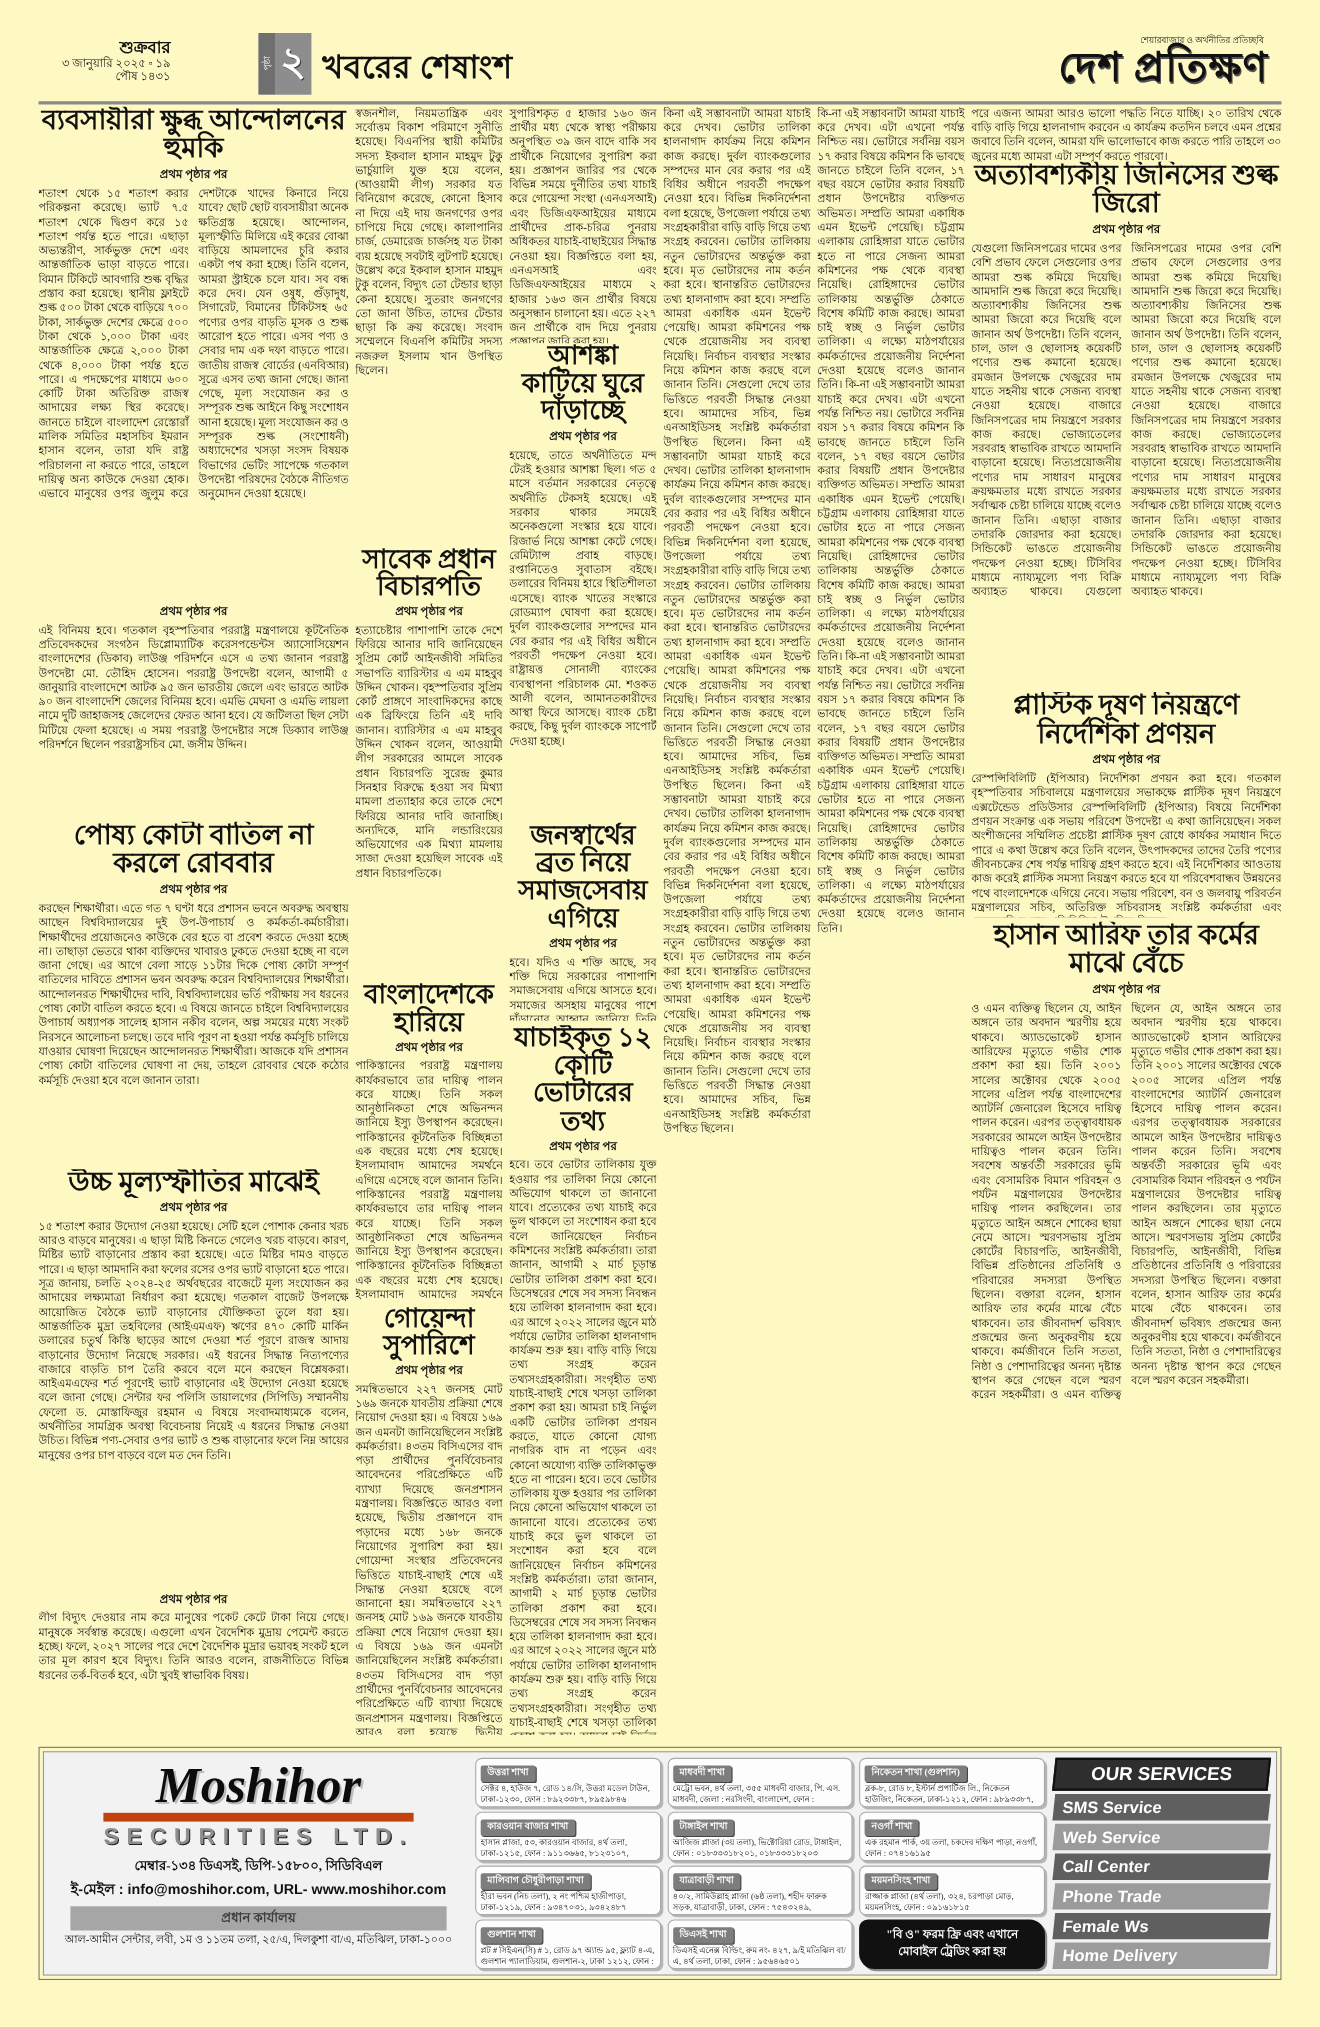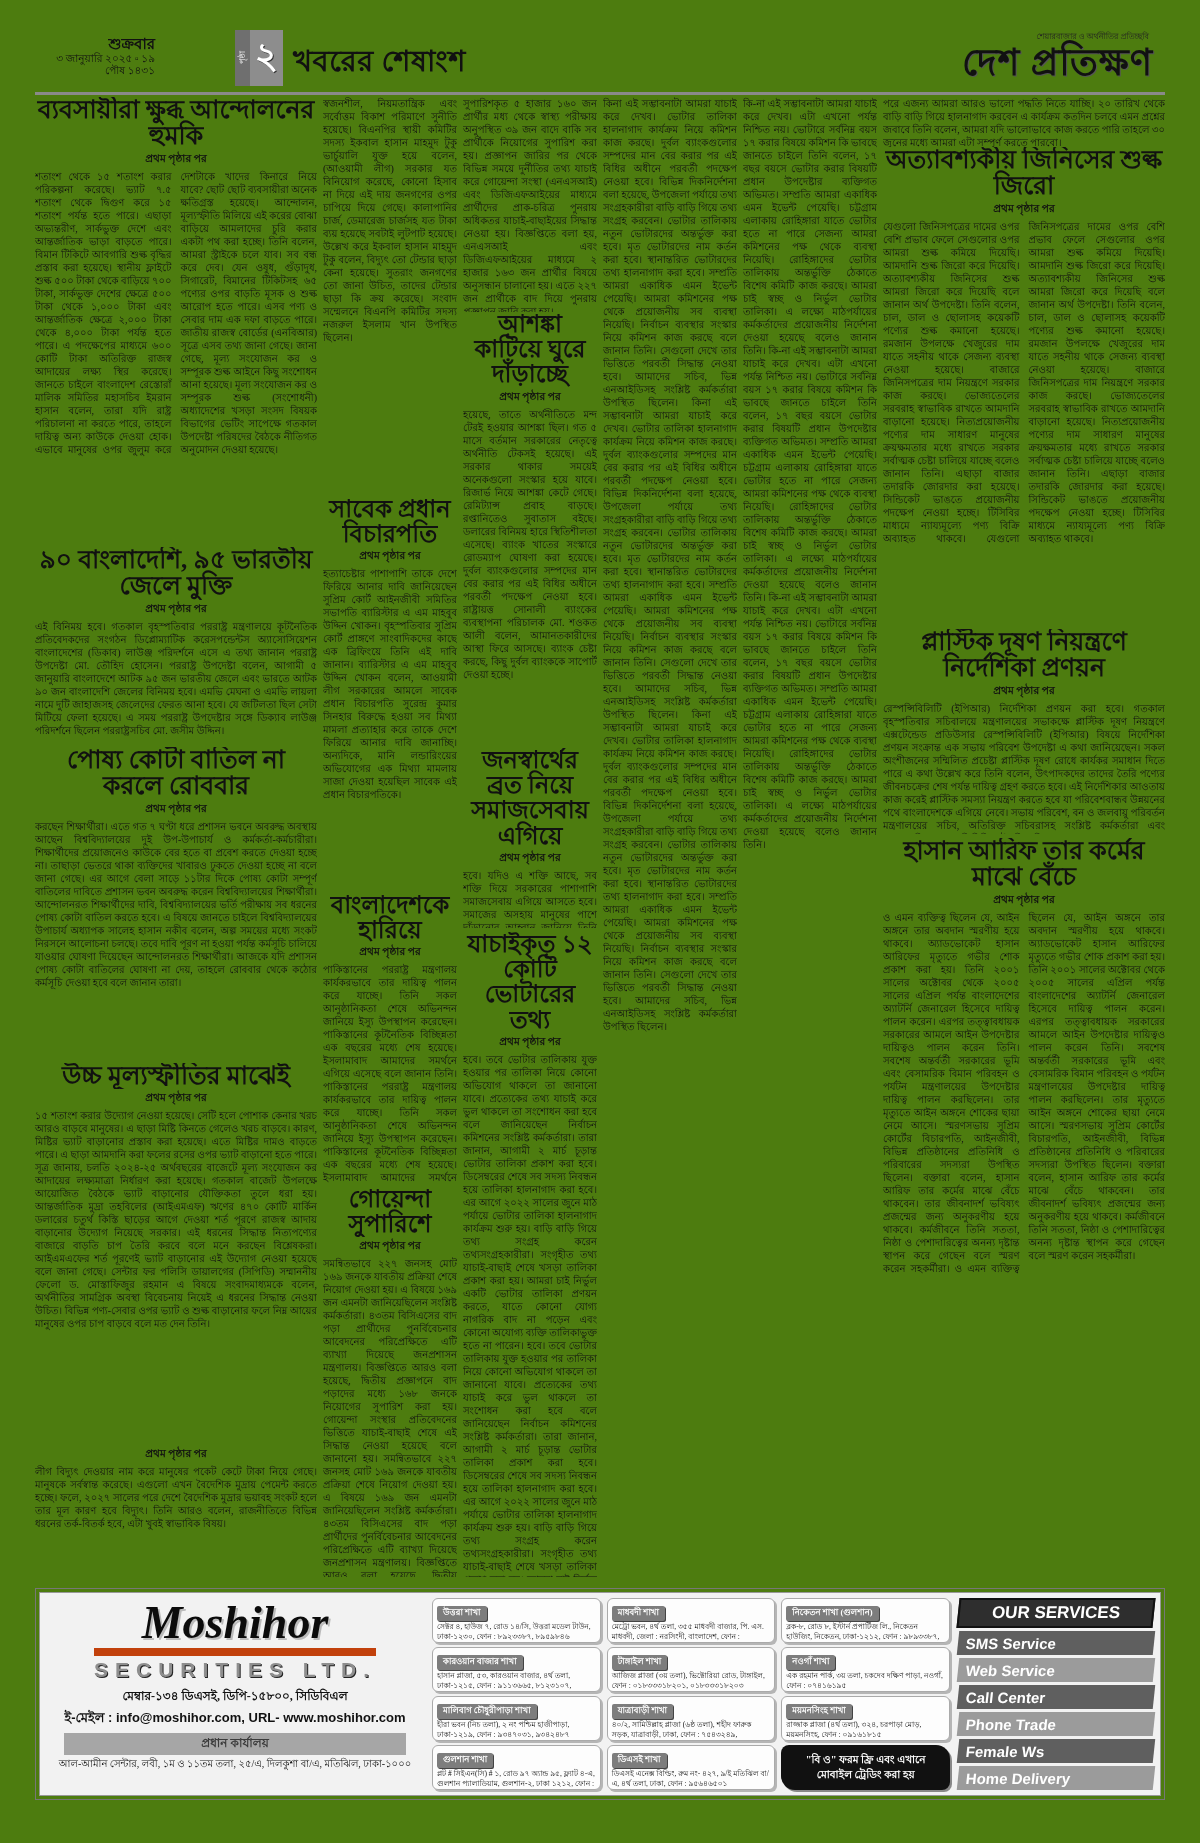--- a/index.html
+++ b/index.html
@@ -1,17 +1,17 @@
 <!DOCTYPE html>
 <html><head>
 <meta charset="utf-8">
 <style>
   * { margin:0; padding:0; box-sizing:border-box; }
   body { background:#e8e8e8; font-family:"Liberation Serif", serif; }
-  .page { position:relative; width:1200px; height:1843px; margin:0 auto; background:#4d7c0f; color:#111; overflow:hidden; }
+  .page { position:relative; width:1200px; height:1843px; margin:0 auto; background:#fef9c3; color:#111; overflow:hidden; }
 
   
   .header { position:absolute; top:30px; left:35px; right:35px; height:58px; }
   .header-rule { position:absolute; top:92px; left:35px; right:35px; height:3px; background:#8a8a8a; }
   .dateblock { position:absolute; right:1010px; top:6px; text-align:right; line-height:1.15; }
   .day { font-weight:bold; font-size:15px; }
   .dateline { font-size:10.5px; }
   .pagebox { position:absolute; left:200px; top:0; width:48px; height:56px; background:#b9b9b9; display:flex; }
   .pagebox .pglabel { writing-mode:vertical-rl; transform:rotate(180deg); font-size:8px; background:#6f6f6f; color:#fff; padding:2px 1px; text-align:center; }
   .pagebox .pgnum { flex:1; display:flex; align-items:center; justify-content:center; font-size:36px; font-weight:bold; color:#ffffff; background:#8d8d8d; text-shadow:1px 1px 0 #333; }
@@ -82,21 +82,20 @@
 
   <div class="content">
 
     <div class="colgroup g-wide">
       <div class="article" style="height:446px;">
         <div class="headline h-xl">ব্যবসায়ীরা ক্ষুব্ধ আন্দোলনের হুমকি</div>
         <div class="contlabel">প্রথম পৃষ্ঠার পর</div>
         <div class="body-text two-col" style="height:396px;">শতাংশ থেকে ১৫ শতাংশ করার পরিকল্পনা করেছে। ভ্যাট ৭.৫ শতাংশ থেকে দ্বিগুণ করে ১৫ শতাংশ পর্যন্ত হতে পারে। এছাড়া অভ্যন্তরীণ, সার্কভুক্ত দেশে এবং আন্তর্জাতিক ভাড়া বাড়তে পারে। বিমান টিকিটে আবগারি শুল্ক বৃদ্ধির প্রস্তাব করা হয়েছে। স্থানীয় ফ্লাইটে শুল্ক ৫০০ টাকা থেকে বাড়িয়ে ৭০০ টাকা, সার্কভুক্ত দেশের ক্ষেত্রে ৫০০ টাকা থেকে ১,০০০ টাকা এবং আন্তর্জাতিক ক্ষেত্রে ২,০০০ টাকা থেকে ৪,০০০ টাকা পর্যন্ত হতে পারে। এ পদক্ষেপের মাধ্যমে ৬০০ কোটি টাকা অতিরিক্ত রাজস্ব আদায়ের লক্ষ্য স্থির করেছে। জানতে চাইলে বাংলাদেশ রেস্তোরাঁ মালিক সমিতির মহাসচিব ইমরান হাসান বলেন, তারা যদি রাষ্ট্র পরিচালনা না করতে পারে, তাহলে দায়িত্ব অন্য কাউকে দেওয়া হোক। এভাবে মানুষের ওপর জুলুম করে দেশটাকে খাদের কিনারে নিয়ে যাবে? ছোট ছোট ব্যবসায়ীরা অনেক ক্ষতিগ্রস্ত হয়েছে। আন্দোলন, মূল্যস্ফীতি মিলিয়ে এই করের বোঝা বাড়িয়ে আমলাদের চুরি করার একটা পথ করা হচ্ছে। তিনি বলেন, আমরা স্ট্রাইকে চলে যাব। সব বন্ধ করে দেব। যেন ওষুধ, গুঁড়াদুধ, সিগারেট, বিমানের টিকিটসহ ৬৫ পণ্যের ওপর বাড়তি মূসক ও শুল্ক আরোপ হতে পারে। এসব পণ্য ও সেবার দাম এক দফা বাড়তে পারে। জাতীয় রাজস্ব বোর্ডের (এনবিআর) সূত্রে এসব তথ্য জানা গেছে। জানা গেছে, মূল্য সংযোজন কর ও সম্পূরক শুল্ক আইনে কিছু সংশোধন আনা হয়েছে। মূল্য সংযোজন কর ও সম্পূরক শুল্ক (সংশোধনী) অধ্যাদেশের খসড়া সংসদ বিষয়ক বিভাগের ভেটিং সাপেক্ষে গতকাল উপদেষ্টা পরিষদের বৈঠকে নীতিগত অনুমোদন দেওয়া হয়েছে।</div>
       </div>
       <div class="article" style="height:196px;">
-        <div class="headline h-xl">৯০ বাংলাদেশি, ৯৫ ভারতীয় জেলে মুক্তি</div>
         <div class="contlabel">প্রথম পৃষ্ঠার পর</div>
         <div class="body-text" style="height:146px;">এই বিনিময় হবে। গতকাল বৃহস্পতিবার পররাষ্ট্র মন্ত্রণালয়ে কূটনৈতিক প্রতিবেদকদের সংগঠন ডিপ্লোম্যাটিক করেসপন্ডেন্টস অ্যাসোসিয়েশন বাংলাদেশের (ডিকাব) লাউঞ্জ পরিদর্শনে এসে এ তথ্য জানান পররাষ্ট্র উপদেষ্টা মো. তৌহিদ হোসেন। পররাষ্ট্র উপদেষ্টা বলেন, আগামী ৫ জানুয়ারি বাংলাদেশে আটক ৯৫ জন ভারতীয় জেলে এবং ভারতে আটক ৯০ জন বাংলাদেশি জেলের বিনিময় হবে। এমভি মেঘনা ও এমভি লায়লা নামে দুটি জাহাজসহ জেলেদের ফেরত আনা হবে। যে জটিলতা ছিল সেটা মিটিয়ে ফেলা হয়েছে। এ সময় পররাষ্ট্র উপদেষ্টার সঙ্গে ডিক্যাব লাউঞ্জ পরিদর্শনে ছিলেন পররাষ্ট্রসচিব মো. জসীম উদ্দিন।</div>
       </div>
       <div class="article" style="height:312px;">
         <div class="headline h-xl">পোষ্য কোটা বাতিল না করলে রোববার</div>
         <div class="contlabel">প্রথম পৃষ্ঠার পর</div>
         <div class="body-text" style="height:262px;">করছেন শিক্ষার্থীরা। এতে গত ৭ ঘণ্টা ধরে প্রশাসন ভবনে অবরুদ্ধ অবস্থায় আছেন বিশ্ববিদ্যালয়ের দুই উপ-উপাচার্য ও কর্মকর্তা-কর্মচারীরা। শিক্ষার্থীদের প্রয়োজনেও কাউকে বের হতে বা প্রবেশ করতে দেওয়া হচ্ছে না। তাছাড়া ভেতরে থাকা ব্যক্তিদের খাবারও ঢুকতে দেওয়া হচ্ছে না বলে জানা গেছে। এর আগে বেলা সাড়ে ১১টার দিকে পোষ্য কোটা সম্পূর্ণ বাতিলের দাবিতে প্রশাসন ভবন অবরুদ্ধ করেন বিশ্ববিদ্যালয়ের শিক্ষার্থীরা। আন্দোলনরত শিক্ষার্থীদের দাবি, বিশ্ববিদ্যালয়ের ভর্তি পরীক্ষায় সব ধরনের পোষ্য কোটা বাতিল করতে হবে। এ বিষয়ে জানতে চাইলে বিশ্ববিদ্যালয়ের উপাচার্য অধ্যাপক সালেহ হাসান নকীব বলেন, অল্প সময়ের মধ্যে সংকট নিরসনে আলোচনা চলছে। তবে দাবি পূরণ না হওয়া পর্যন্ত কর্মসূচি চালিয়ে যাওয়ার ঘোষণা দিয়েছেন আন্দোলনরত শিক্ষার্থীরা। আজকে যদি প্রশাসন পোষ্য কোটা বাতিলের ঘোষণা না দেয়, তাহলে রোববার থেকে কঠোর কর্মসূচি দেওয়া হবে বলে জানান তারা।</div>
       </div>
       <div class="article" style="height:378px;">
         <div class="headline h-xl">উচ্চ মূল্যস্ফীতির মাঝেই</div>

